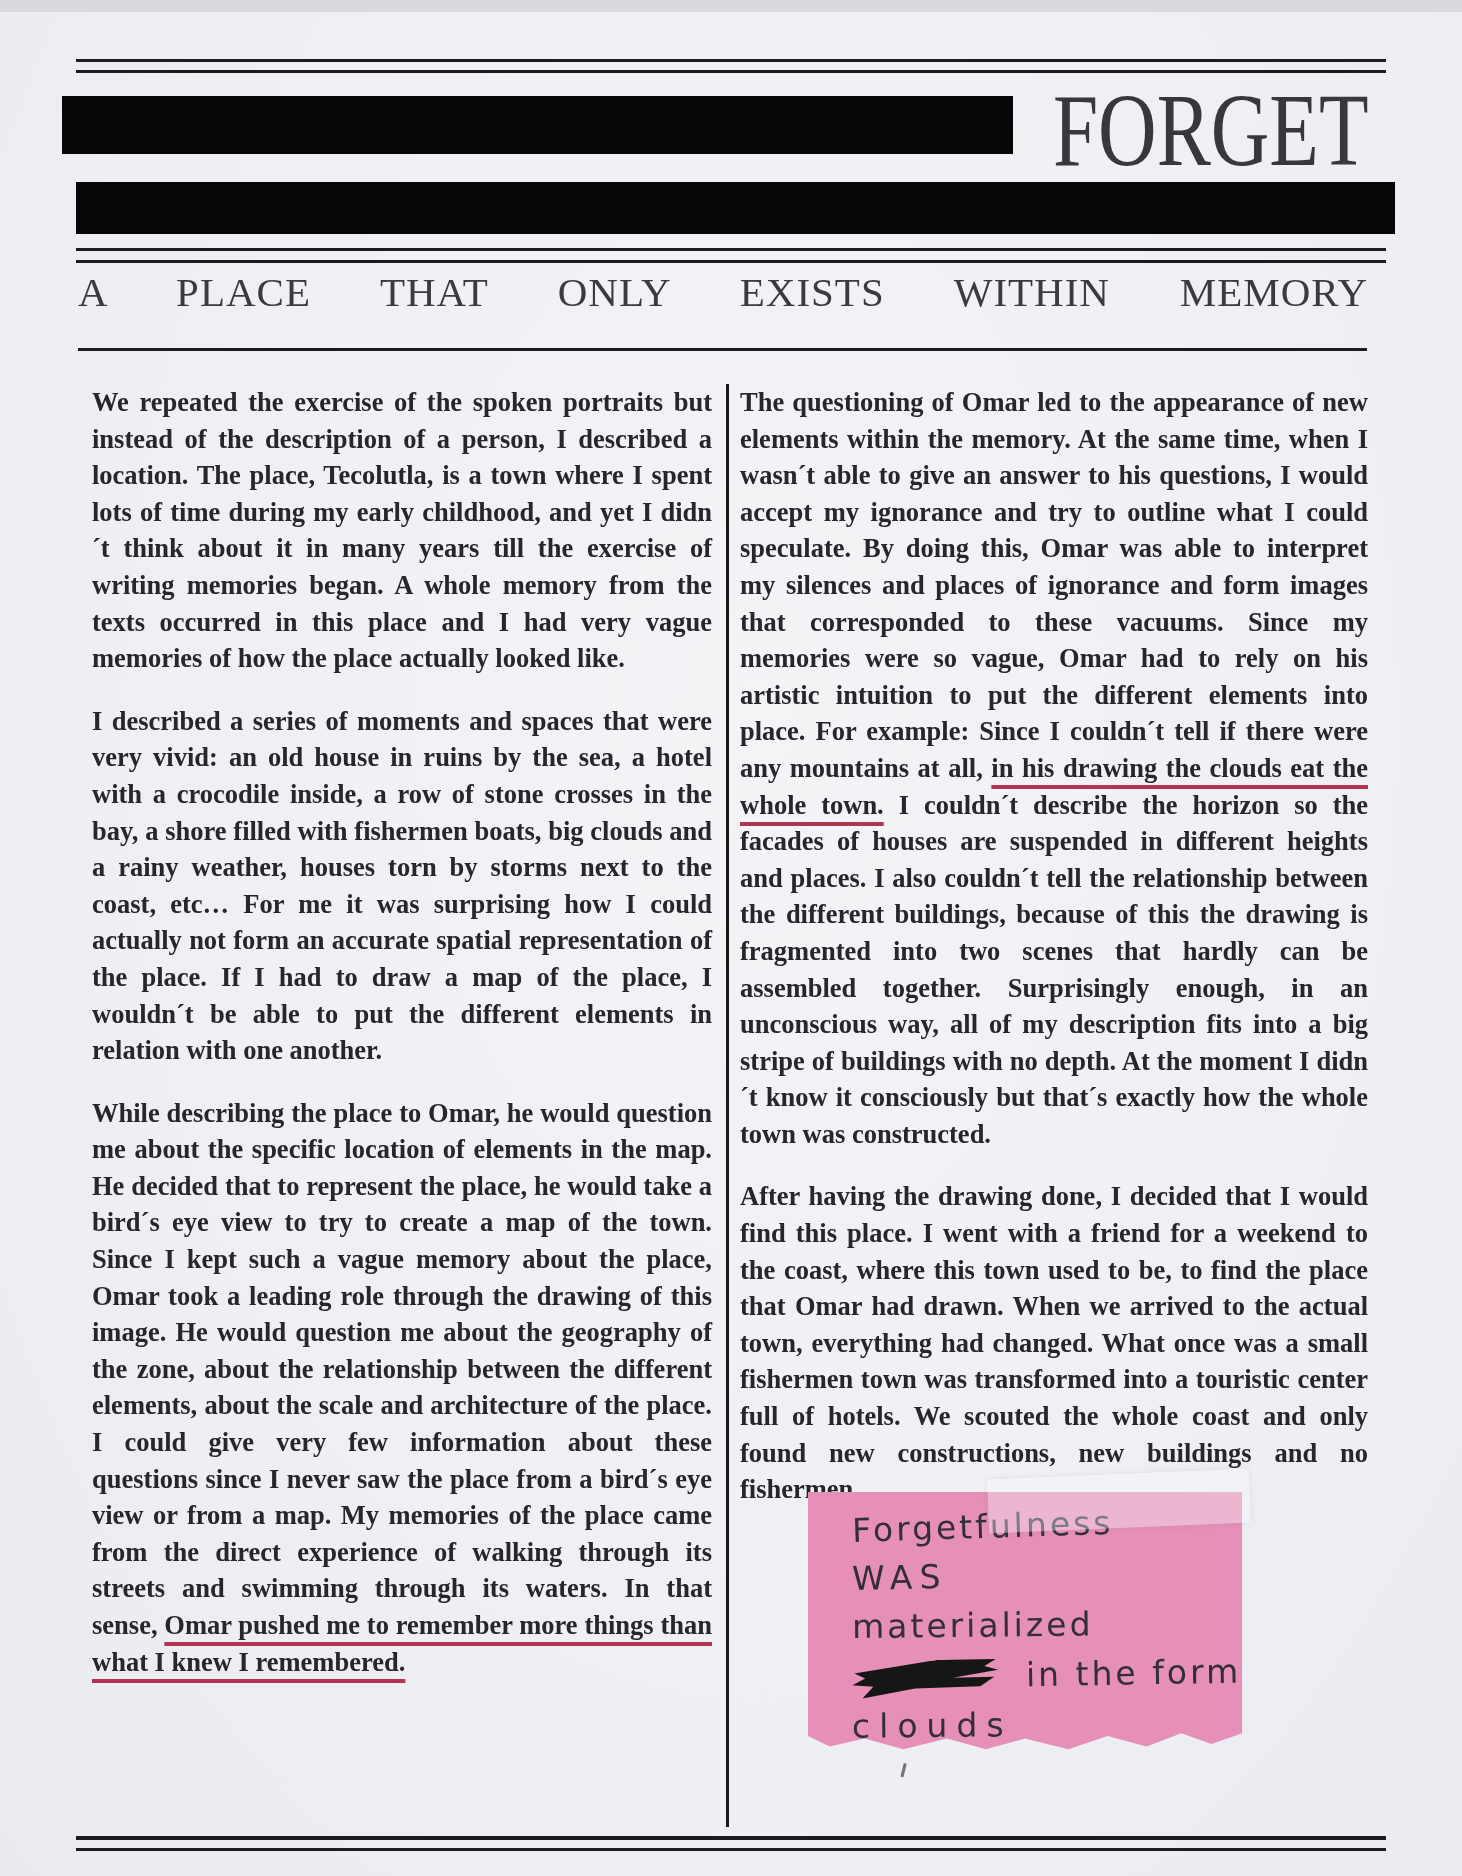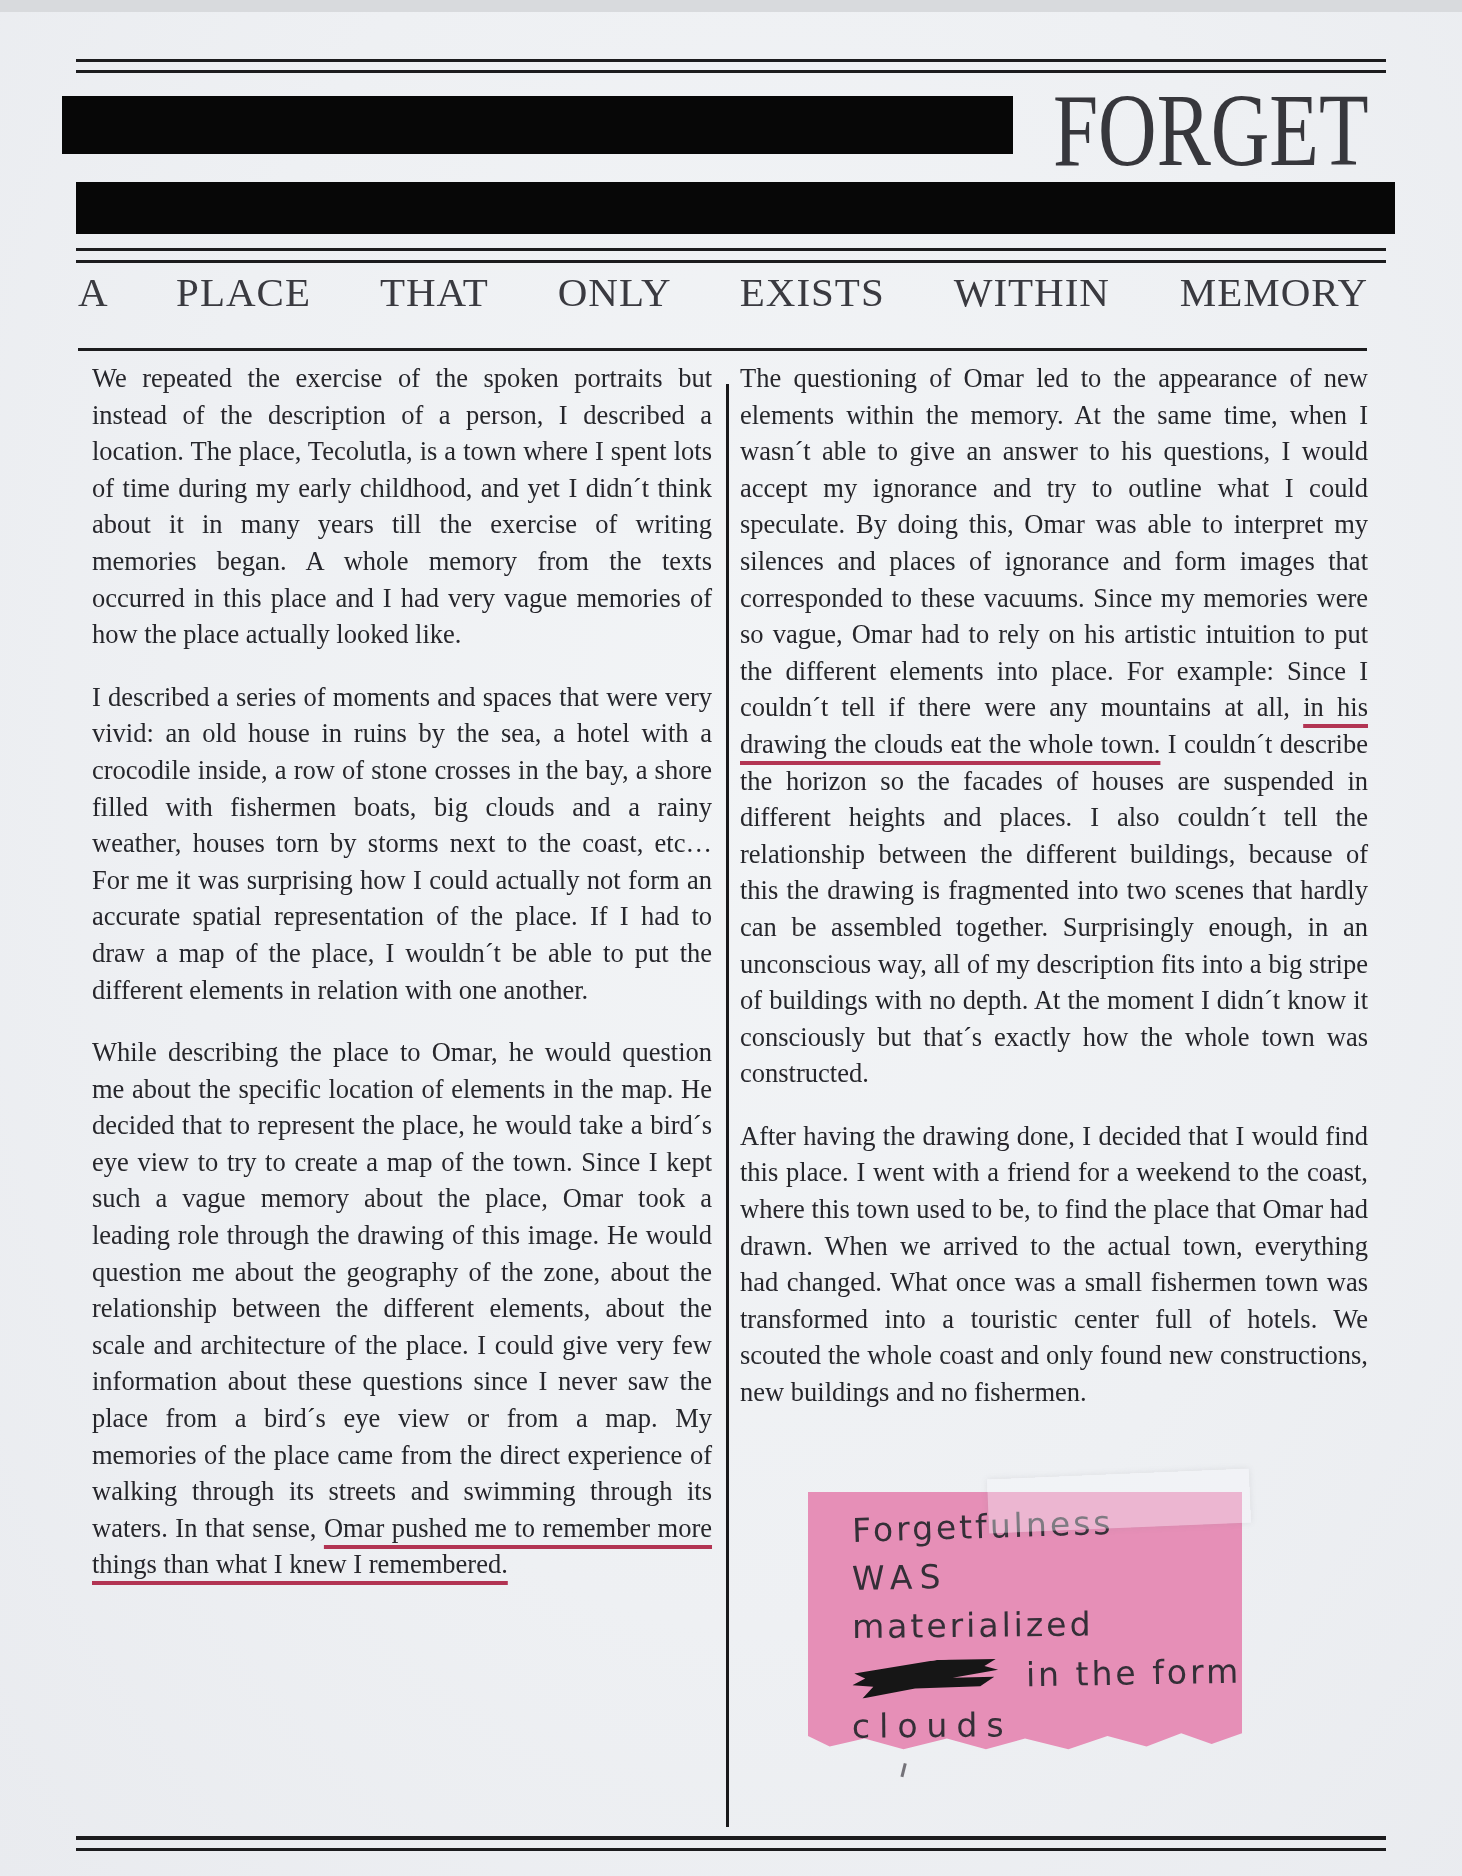--- a/index.html
+++ b/index.html
@@ -13,21 +13,21 @@
   .masthead-title{
     position:absolute;top:74px;right:94px;height:88px;line-height:88px;
     font-size:104px;letter-spacing:0px;color:#37373c;
     transform:scaleX(.78);transform-origin:100% 50%;white-space:nowrap;
   }
   .headline{
     position:absolute;left:78px;top:256px;width:1290px;
     font-size:41px;color:#3a3a40;letter-spacing:1px;white-space:nowrap;
     text-align:justify;text-align-last:justify;
   }
-  .col{position:absolute;top:348px;color:var(--ink);}
+  .col{position:absolute;top:372px;color:var(--ink);font-weight:bold;}
   .col-left{left:92px;width:620px;}
   .col-right{left:740px;width:628px;}
   .para{
     margin:0 0 26px 0;font-size:26.5px;line-height:36.6px;
     text-align:justify;hyphens:none;
   }
   .redline{
     text-decoration-line:underline;
     text-decoration-color:var(--red);
     text-decoration-thickness:4px;

